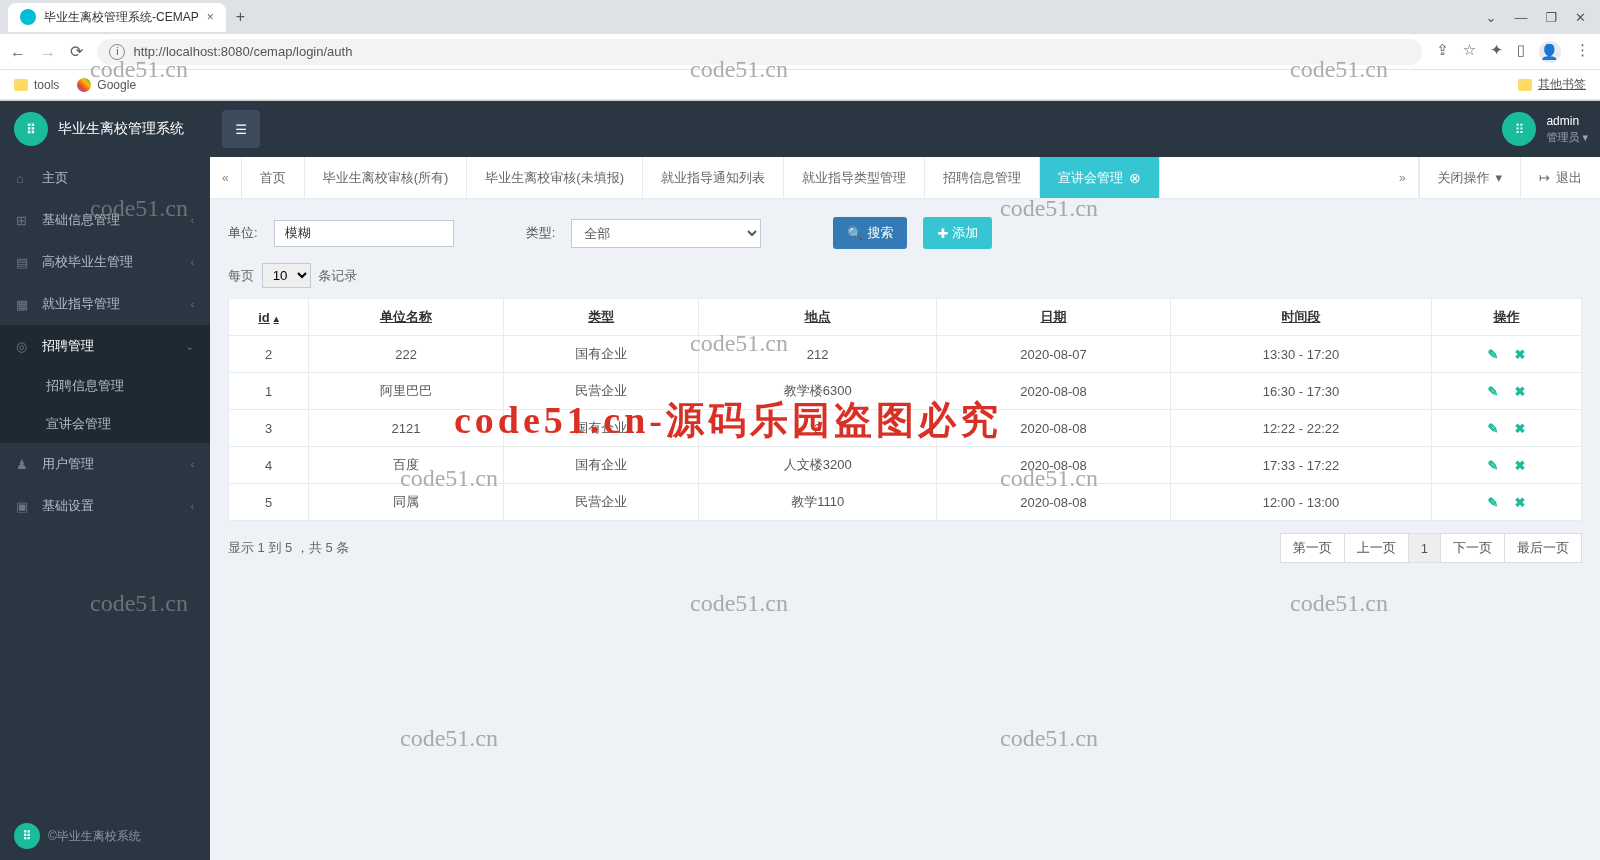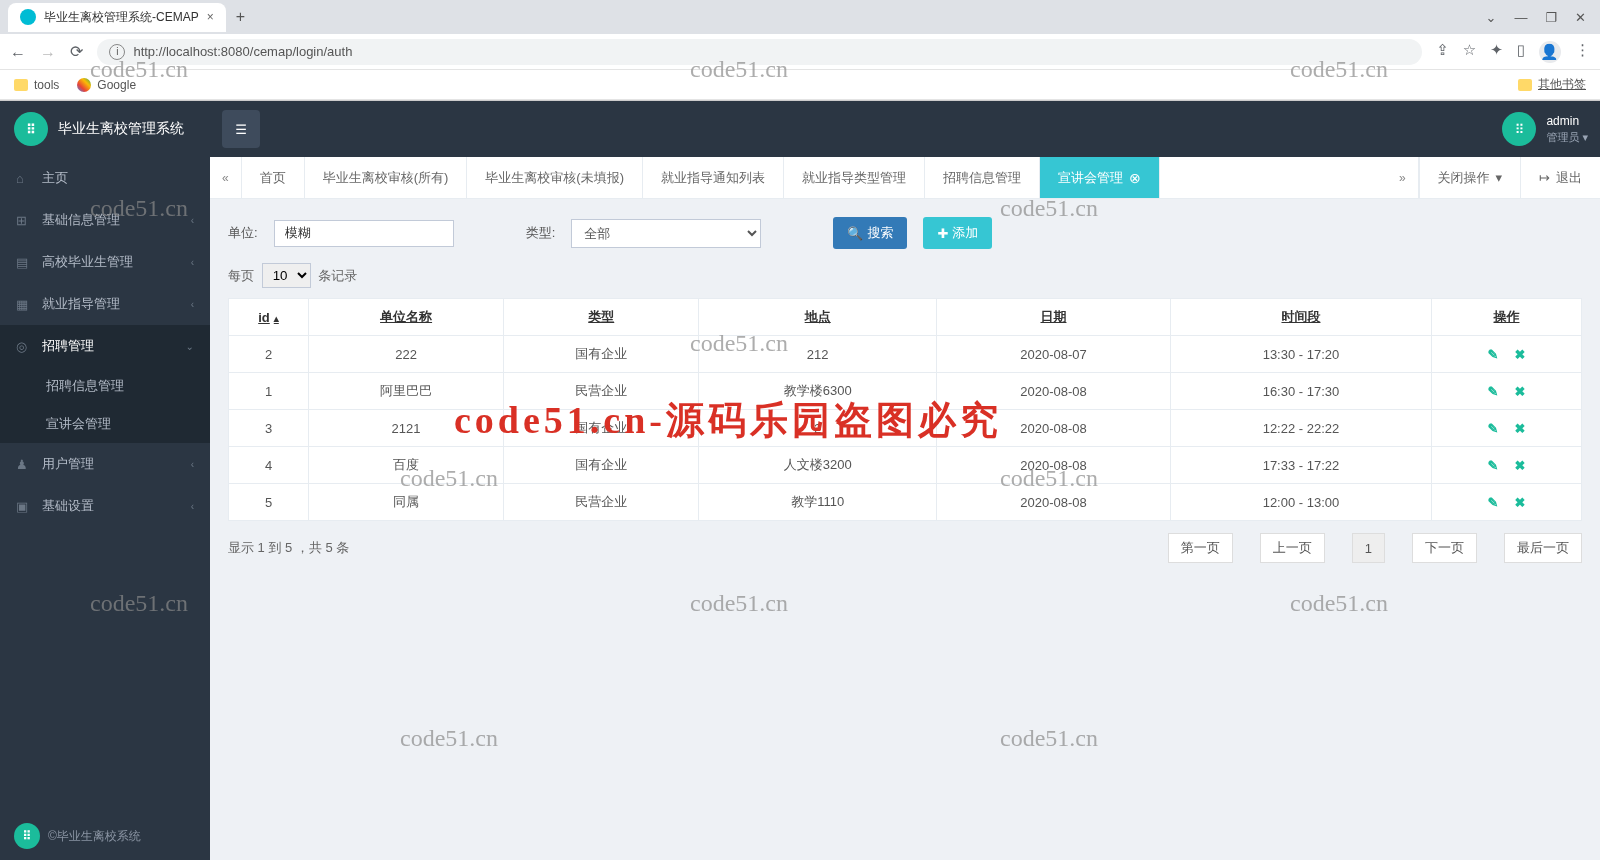--- a/index.html
+++ b/index.html
@@ -80,21 +80,21 @@
 .length-select { border: 1px solid #c2cad8; padding: 3px 6px; margin: 0 4px; }
 
 .data-table { width: 100%; border-collapse: collapse; background: #fff; border: 1px solid #e7ecf1; }
 .data-table th, .data-table td { border: 1px solid #e7ecf1; padding: 9px 10px; text-align: center; font-size: 13px; color: #555; }
 .data-table th { background: #fff; font-weight: bold; color: #333; text-decoration: underline; }
 .sort-icon { font-size: 10px; margin-left: 4px; color: #333; }
 .action-icon { color: #1bbc9b; cursor: pointer; margin: 0 8px; font-weight: bold; }
 .action-icon.del { color: #1bbc9b; }
 
 .table-footer { display: flex; align-items: center; margin-top: 12px; font-size: 13px; color: #666; }
-.pagination { margin-left: auto; display: flex; gap: 28px; }
+.pagination { margin-left: auto; display: flex; }
 .page-btn { border: 1px solid #ddd; background: #fff; padding: 5px 12px; cursor: pointer; color: #555; font-size: 13px; margin-left: -1px; }
 .page-btn.active { background: #eee; }
 
 
 .wm { position: fixed; color: #8a8a8a; font-size: 24px; opacity: 0.7; pointer-events: none; z-index: 999; font-family: "Microsoft YaHei"; }
 .wm-big { position: fixed; color: #d93025; font-size: 38px; font-weight: bold; pointer-events: none; z-index: 1000; letter-spacing: 4px; font-family: SimSun, serif; }
 </style>
 </head>
 <body>
 

